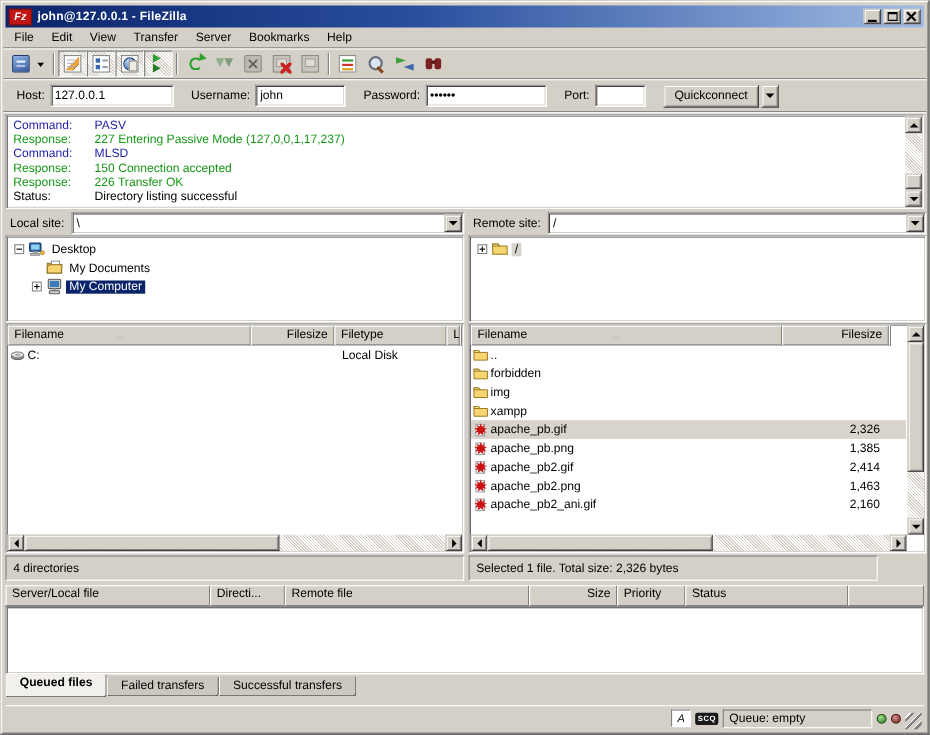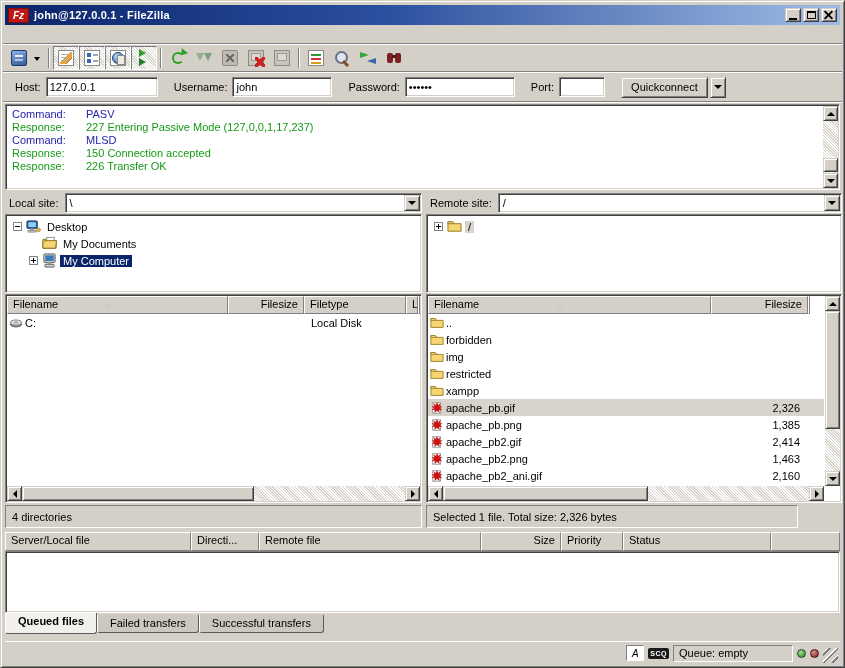--- a/index.html
+++ b/index.html
@@ -200,21 +200,21 @@
     border-radius:0 0 3px 3px;white-space:nowrap}
   .tab.active{height:21px;margin-top:0;background:#f2f0ec;font-weight:bold}
 
   
   .statusbar{position:absolute;left:4px;right:4px;top:640px;height:23px;display:flex;align-items:center;
     justify-content:flex-end;border-top:1px solid #fff;padding-right:2px;gap:4px}
   .type-box{width:18px;height:16px;background:#fff;border:1px solid;border-color:#808080 #fff #fff #808080;
     display:flex;align-items:center;justify-content:center;font-size:10px;font-style:italic}
   .badge{min-width:20px;height:11px;background:#1a1a1a;border-radius:2px;color:#fff;
     font-size:7px;font-weight:bold;display:flex;align-items:center;justify-content:center;padding:0 2px;letter-spacing:.5px}
-  .queue-panel{width:120px;height:17px;border:1px solid;border-color:#808080 #fff #fff #808080;
+  .queue-panel{width:136px;height:17px;border:1px solid;border-color:#808080 #fff #fff #808080;
     display:flex;align-items:center;padding-left:5px;background:#d4d0c8}
   .led{width:9px;height:9px;border-radius:50%}
   .led.green{background:radial-gradient(circle at 35% 30%,#9fe08f,#2e7b1e);border:1px solid #1c4a12}
   .led.red{background:radial-gradient(circle at 35% 30%,#d09090,#7b1e1e);border:1px solid #4a1212}
   .grip{width:15px;height:15px;align-self:flex-end;margin-bottom:1px;
     background:repeating-linear-gradient(135deg,transparent 0 3px,#fff 3px 4px,#808080 4px 6px)}
 </style>
 </head>
 <body>
 
@@ -227,20 +227,30 @@
         <i class="glyph-min"></i>
       </span>
     <span class="winbtn btn3d">
         <i class="glyph-max"></i>
       </span>
     <span class="winbtn btn3d">
         <i class="glyph-close"></i>
       </span>
   </div>
 
+  <div class="menubar">
+
+  <span class="menu-item">File</span>
+      <span class="menu-item">Edit</span>
+      <span class="menu-item">View</span>
+      <span class="menu-item">Transfer</span>
+      <span class="menu-item">Server</span>
+      <span class="menu-item">Bookmarks</span>
+      <span class="menu-item">Help</span>
+    </div>
 
   <div class="hr" style="top:42px"></div>
 
   <div class="toolbar">
 
   <span class="tbi tb-sitemanager with-arrow">
         <span class="art"></span>
       </span>
       <span class="tbi sep">
         <span class="art"></span>
@@ -292,21 +302,21 @@
       </span>
     </div>
 
   <div class="hr" style="top:70px"></div>
 
   <div class="qc">
     <label>Host:</label>
     <input style="width: 112px;" value="127.0.0.1">
     <span class="sp"></span>
     <label>Username:</label>
-    <input style="width: 100px;" value="john">
+    <input style="width: 82px;" value="john">
     <span class="sp"></span>
     <label>Password:</label>
     <input style="width: 110px;" value="••••••">
     <span class="sp"></span>
     <label>Port:</label>
     <input style="width: 46px;" value="">
     <button class="qc-btn btn3d">Quickconnect</button>
     <span class="qc-drop btn3d">
         <i class="tri-dn"></i>
       </span>
@@ -328,20 +338,24 @@
         <span class="lp">Command:</span>
         <span class="lt">MLSD</span>
       </div>
       <div class="logline response">
         <span class="lp">Response:</span>
         <span class="lt">150 Connection accepted</span>
       </div>
       <div class="logline response">
         <span class="lp">Response:</span>
         <span class="lt">226 Transfer OK</span>
+      </div>
+      <div class="logline status">
+        <span class="lp">Status:</span>
+        <span class="lt">Directory listing successful</span>
       </div>
     </div>
   <div class="sbtrack" style="right:6px;top:105px;width:15px;height:82px">
     <span class="sbtn btn3d" style="top:0">
         <i class="tri-up"></i>
       </span>
     <span class="sthumb btn3d" style="left:0;width:15px;bottom:16px;height:14px"></span>
     <span class="sbtn btn3d" style="bottom:0">
         <i class="tri-dn"></i>
       </span>
@@ -503,31 +517,20 @@
         <span class="c-size"></span>
       </div>
         <div class="frow">
         <span class="c-fi folder">
           <svg class="svg-folder" viewBox="0 0 16 16">
               <path d="M1 3h5l1.5 2H15v8H1z" fill="#f7d672" stroke="#97781e"></path>
               <path d="M1 5h6.5L6 3H1z" fill="#fce9a0" stroke="#97781e"></path>
             </svg>
 
         </span>
-        <span class="c-name">restricted</span>
-        <span class="c-size"></span>
-      </div>
-        <div class="frow">
-        <span class="c-fi folder">
-          <svg class="svg-folder" viewBox="0 0 16 16">
-              <path d="M1 3h5l1.5 2H15v8H1z" fill="#f7d672" stroke="#97781e"></path>
-              <path d="M1 5h6.5L6 3H1z" fill="#fce9a0" stroke="#97781e"></path>
-            </svg>
-
-        </span>
         <span class="c-name">xampp</span>
         <span class="c-size"></span>
       </div>
         <div class="frow selected">
         <span class="c-fi image">
 
           <svg class="svg-image" viewBox="0 0 16 16">
               <rect x="3" y="2" width="9" height="12" fill="#f4f4f4" stroke="#999"></rect>
               <path fill="#cc1111" d="M8 1l1.3 3.6 3-2.1-1.4 3.4 3.7.3-3.1 1.9 2.6 2.6-3.6-.8.4 3.7L8 11.2l-2.9 2.4.4-3.7-3.6.8 2.6-2.6-3.1-1.9 3.7-.3-1.4-3.4 3 2.1z"></path>
             </svg>

